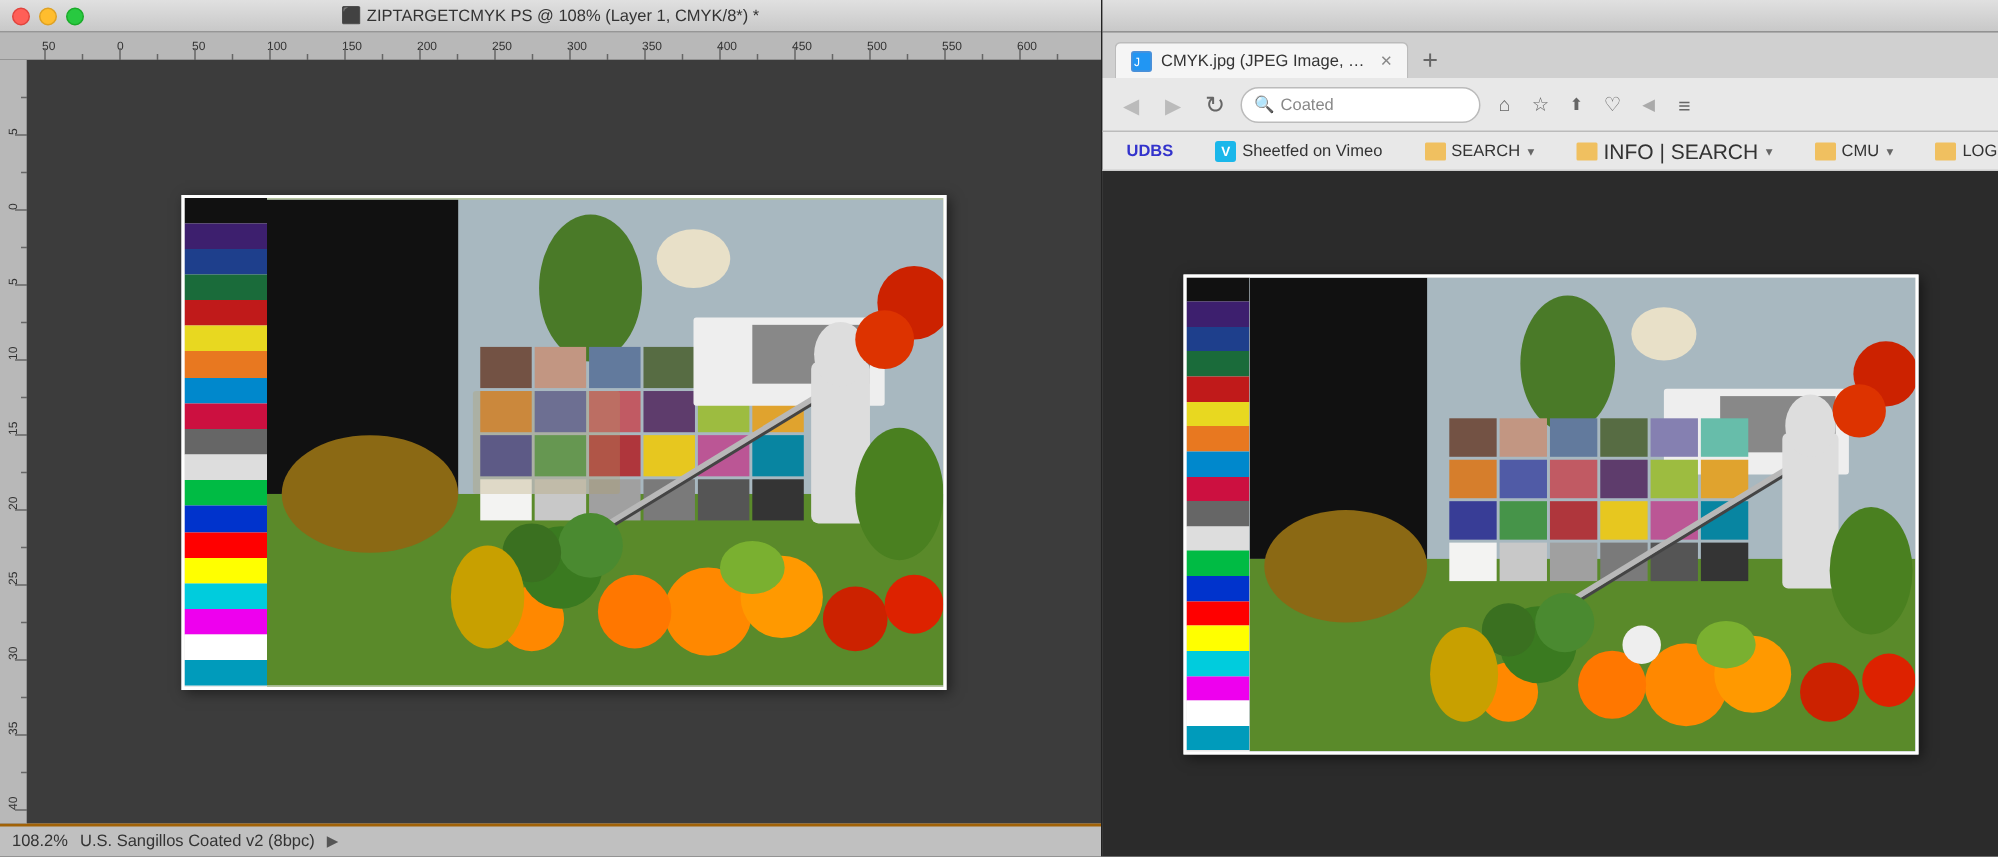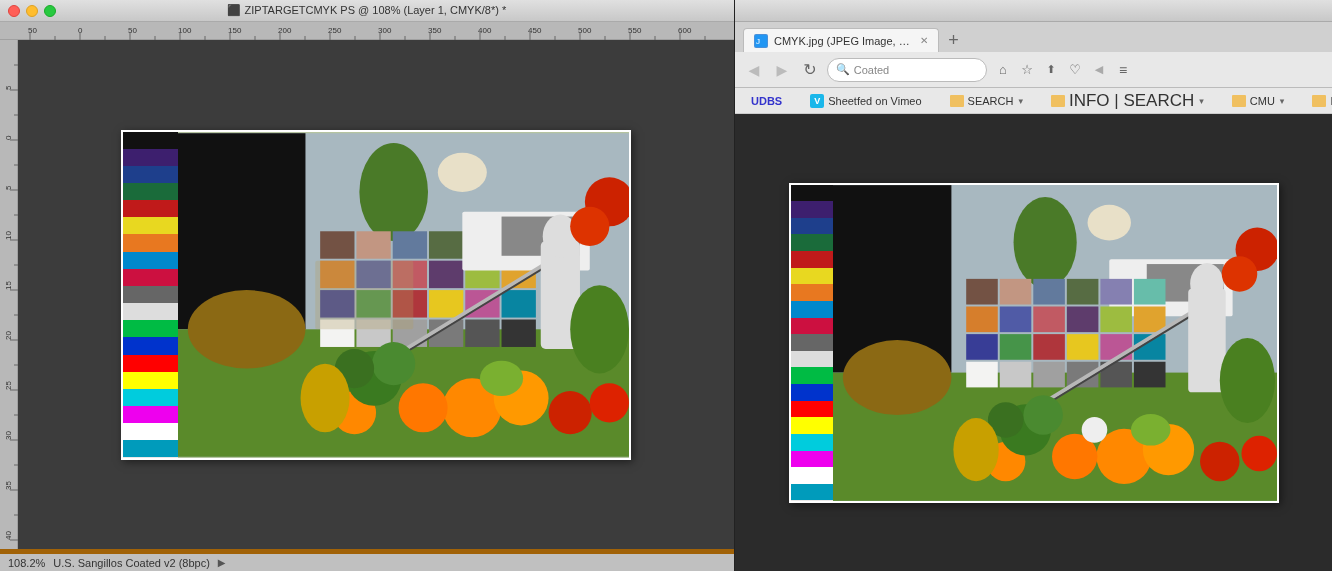--- a/index.html
+++ b/index.html
@@ -58,21 +58,21 @@
       background: #3c3c3c;
       display: flex;
       align-items: center;
       justify-content: center;
       overflow: hidden;
       padding: 20px;
     }
     .ps-statusbar {
       height: 22px;
       background: #c0c0c0;
-      border-top: 5px solid #a16207;
+      border-top: 2px solid #a16207;
       display: flex;
       align-items: center;
       padding: 0 8px;
       gap: 8px;
       font-size: 11px;
       color: #333;
     }
 
     
     .color-checker-img {
@@ -588,21 +588,21 @@
     </div>
     <div class="bookmark-separator"></div>
     <div class="bookmark-item">
       <div class="bookmark-folder"></div>
       <span style="font-size:11px;">SEARCH</span>
       <span style="font-size:9px;color:#666;margin-left:1px;">▾</span>
     </div>
     <div class="bookmark-separator"></div>
     <div class="bookmark-item">
       <div class="bookmark-folder"></div>
-      <span style="font-size:17px;">INFO | SEARCH</span>
+      <span style="font-size:14px;">INFO | SEARCH</span>
       <span style="font-size:9px;color:#666;margin-left:1px;">▾</span>
     </div>
     <div class="bookmark-separator"></div>
     <div class="bookmark-item">
       <div class="bookmark-folder"></div>
       <span style="font-size:11px;">CMU</span>
       <span style="font-size:9px;color:#666;margin-left:1px;">▾</span>
     </div>
     <div class="bookmark-separator"></div>
     <div class="bookmark-item">

